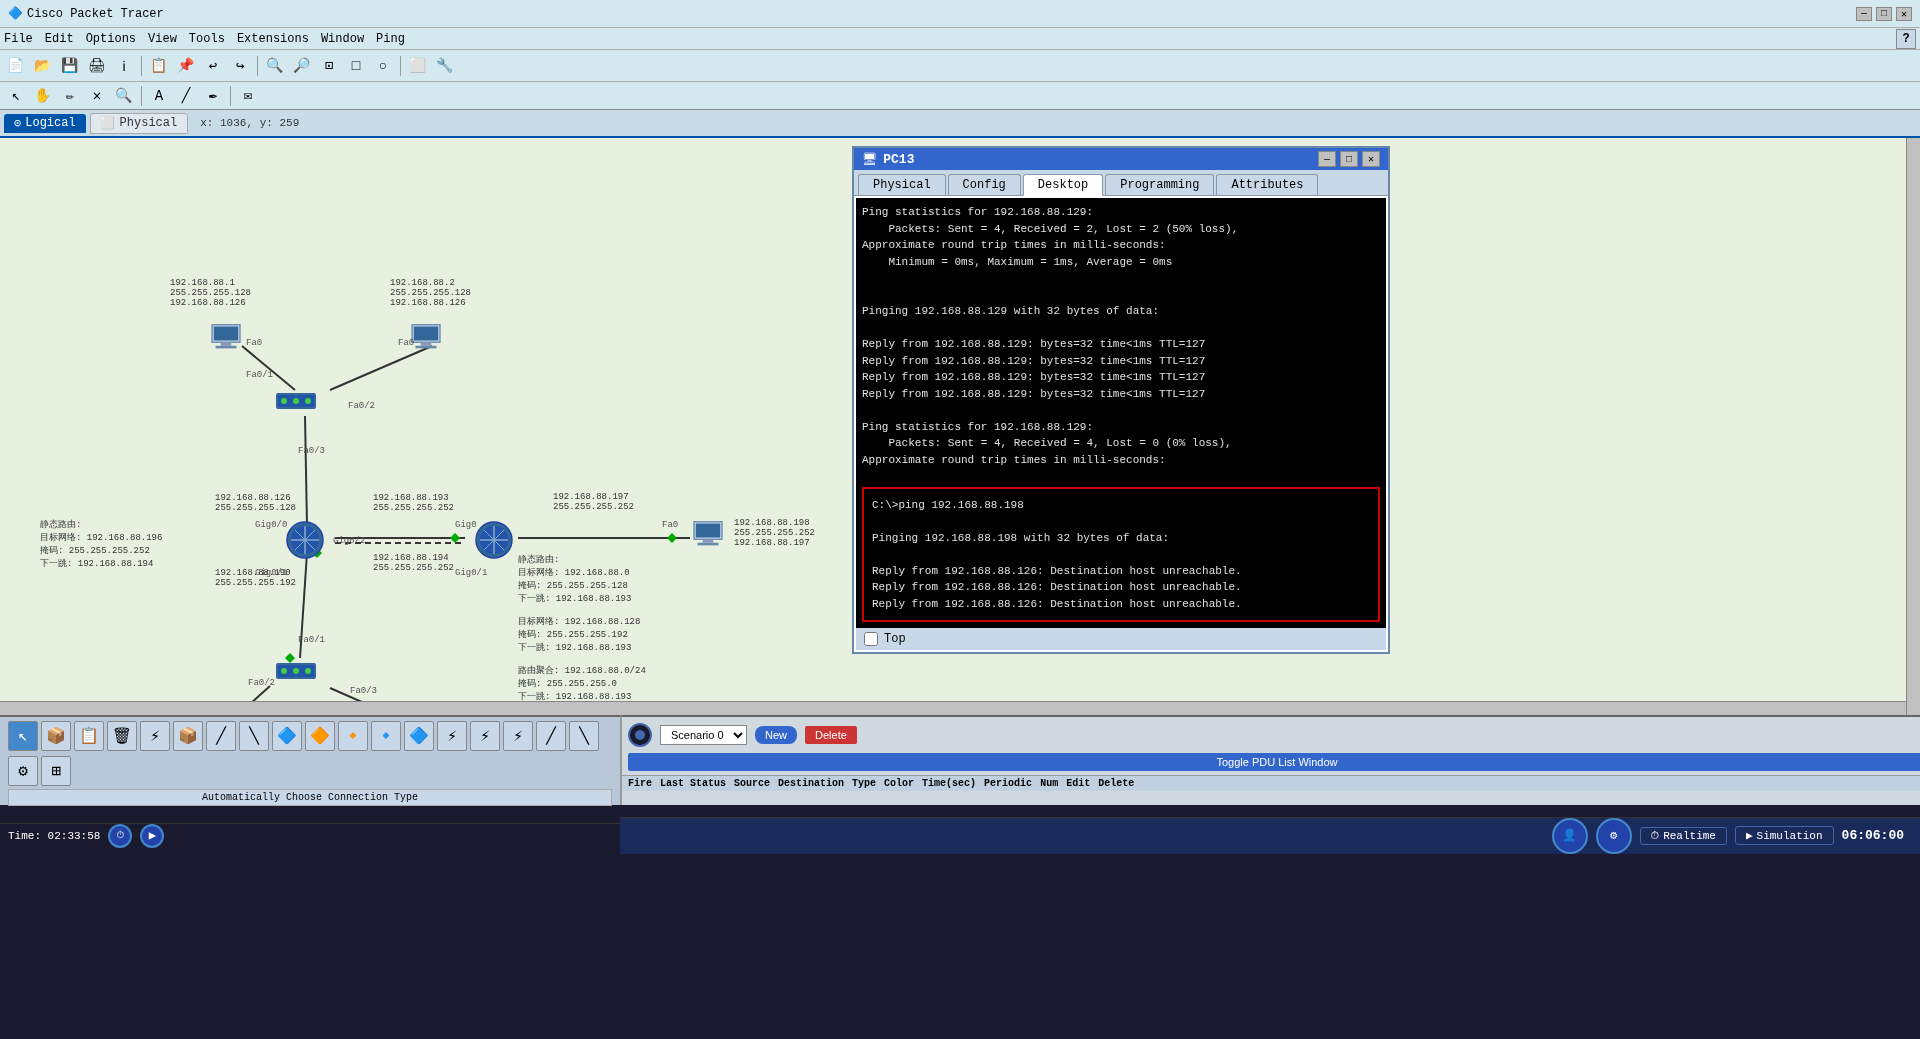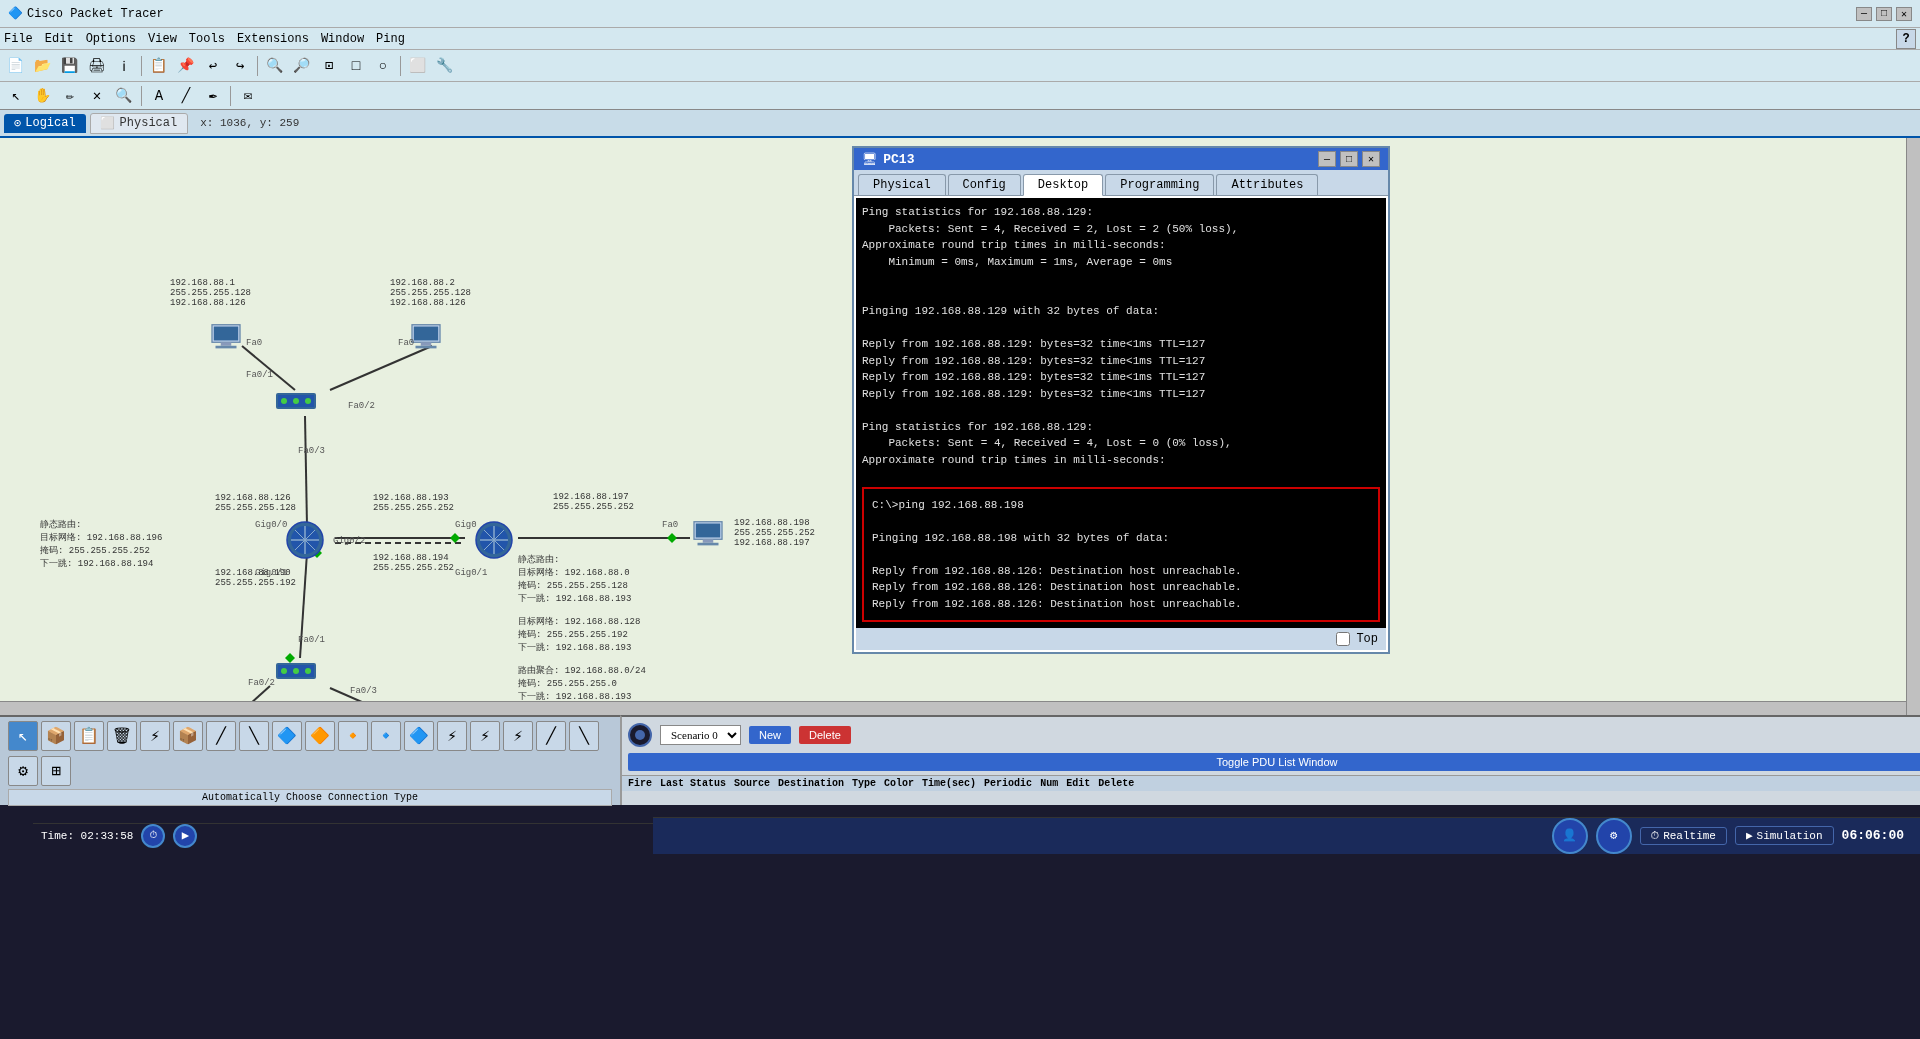--- a/index.html
+++ b/index.html
@@ -177,21 +177,20 @@
       border: 2px solid #cc0000;
       padding: 8px;
       margin: 2px 0;
     }
     .cmd-footer {
       background: #c8d8e8;
       padding: 4px 8px;
       display: flex;
       align-items: center;
       gap: 6px;
-      justify-content: flex-end;
     }
     .top-checkbox { width: 14px; height: 14px; }
     .realtime-btn { background: #1a2a5a; border: 1px solid #4466aa; color: white; padding: 2px 10px; border-radius: 3px; cursor: pointer; display: flex; align-items: center; gap: 4px; font-size: 11px; }
     .sim-btn { background: #1a2a5a; border: 1px solid #4466aa; color: white; padding: 2px 10px; border-radius: 3px; cursor: pointer; display: flex; align-items: center; gap: 4px; font-size: 11px; }
     .tool-b-btn { width: 30px; height: 30px; border: 1px solid #888; background: #c8d8e8; display: flex; align-items: center; justify-content: center; cursor: pointer; font-size: 16px; border-radius: 2px; }
     .tool-b-btn.active { background: #4488cc; color: white; } 
     
     .help-btn { margin-left: auto; background: #c8d8e8; border: 1px solid #888; width: 20px; height: 20px; display: flex; align-items: center; justify-content: center; cursor: pointer; font-weight: bold; font-size: 12px; }
     
     .left-tools {
@@ -215,22 +214,22 @@
     }
     
     .sim-header {
       display: flex;
       align-items: center;
       padding: 4px 8px;
       gap: 8px;
       background: #d0d8e0;
     }
     
-    .scenario-select { padding: 2px 6px; font-size: 11px; border: 1px solid #888; background: white; font-family: Liberation Serif, serif; }
-    .new-btn { background: #3366cc; color: white; border: none; padding: 3px 10px; font-size: 11px; cursor: pointer; border-radius: 2px; }
+    .scenario-select { padding: 2px 6px; font-size: 11px; border: 1px solid #888; background: white; }
+    .new-btn { background: #3366cc; color: white; border: none; padding: 3px 10px; font-size: 11px; cursor: pointer; border-radius: 8px; }
     .delete-btn { background: #cc3333; color: white; border: none; padding: 3px 10px; font-size: 11px; cursor: pointer; border-radius: 2px; }
     .toggle-pdu-btn { background: #3366cc; color: white; border: none; padding: 3px 10px; font-size: 11px; cursor: pointer; border-radius: 2px; width: 100%; }
 
     .bottom-status-row {
       height: 30px;
       display: flex;
       align-items: center;
     }
     
     .clock-btn { 
@@ -586,21 +585,21 @@
         <span>Color</span>
         <span>Time(sec)</span>
         <span>Periodic</span>
         <span>Num</span>
         <span>Edit</span>
         <span>Delete</span>
       </div>
     </div>
   </div>
 
-  <div class="bottom-status-row" style="height:60px;display:flex;margin-left:33px;">
+  <div class="bottom-status-row" style="height:60px;display:flex;">
 
     <div style="flex:0 0 620px;background:#1a1a2e;border-top:1px solid #333;display:flex;align-items:center;padding:0 8px;gap:8px;">
 
       <span style="color:white;font-size:11px;">Time: 02:33:58</span>
       <div class="clock-btn">⏱</div>
       <div class="play-btn">▶</div>
     </div>
 
     <div style="flex:1;background:#1a2a5a;border-top:1px solid #333;display:flex;align-items:center;justify-content:flex-end;padding:0 16px;gap:8px;">
 

